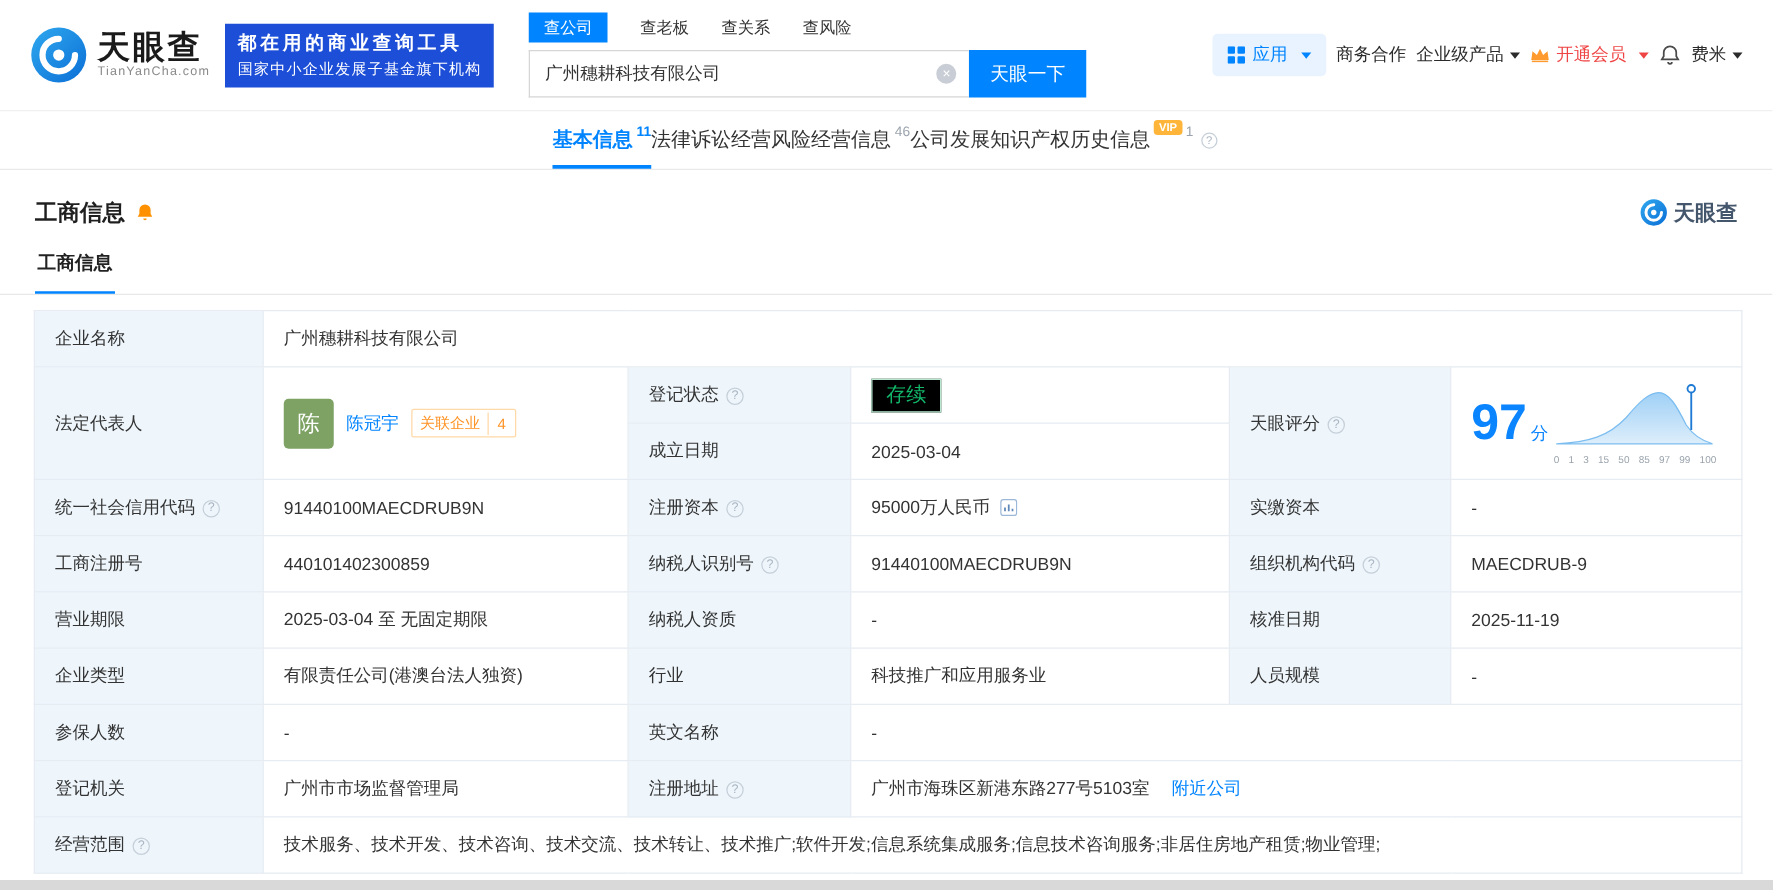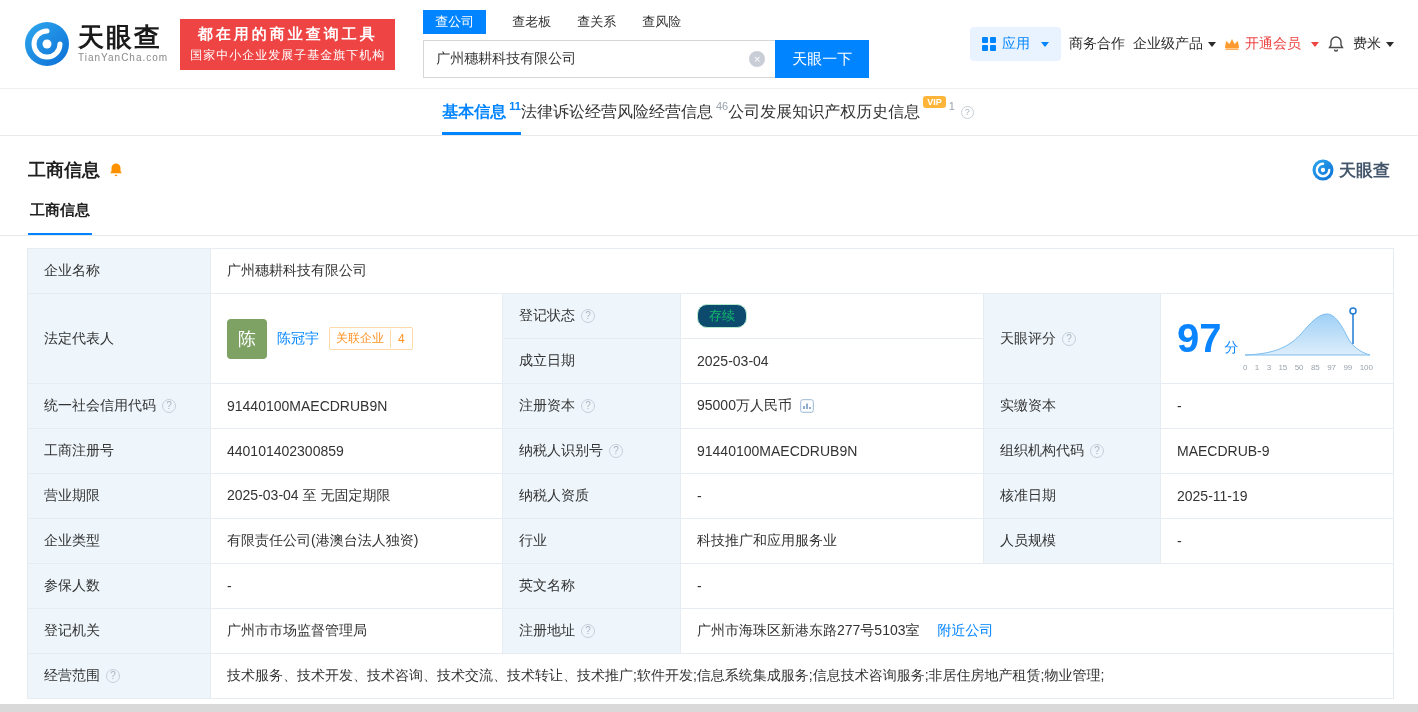--- a/index.html
+++ b/index.html
@@ -5,21 +5,21 @@
   * { box-sizing: border-box; margin: 0; padding: 0; }
   html,body { width:1418px; height:712px; overflow:hidden; background:#fff;
     font-family:"Liberation Sans","DejaVu Sans",sans-serif; color:#333; }
 
   
   .header { height:88px; display:flex; align-items:center; padding:0 24px; background:#fff; }
   .logo-wrap { display:flex; align-items:center; gap:8px; cursor:pointer; }
   .logo-text { display:flex; flex-direction:column; line-height:1.05; }
   .logo-cn { font-size:26px; font-weight:bold; color:#1a1a1a; letter-spacing:2px; }
   .logo-en { font-size:10px; color:#8a8a8a; letter-spacing:1px; margin-top:2px; }
-  .slogan { margin-left:12px; background:#ef4444; color:#fff; text-align:center; padding:6px 10px; }
+  .slogan { margin-left:12px; background:#1d4ed8; color:#fff; text-align:left; padding:6px 10px; }
   .slogan-l1 { font-size:15px; font-weight:bold; letter-spacing:3px; }
   .slogan-l2 { font-size:12px; letter-spacing:1px; margin-top:3px; }
 
   .search-area { margin-left:28px; display:flex; flex-direction:column; }
   .search-tabs { display:flex; align-items:center; gap:26px; font-size:13px; margin-bottom:6px; }
   .stab { color:#333; cursor:pointer; padding:3px 0; }
   .stab.active { background:#0084ff; color:#fff; padding:3px 12px; }
   .search-row { display:flex; }
   .search-box { position:relative; }
   .search-input { width:352px; height:38px; border:1px solid #d6d6d6; border-right:none;
@@ -83,22 +83,22 @@
     vertical-align:middle; }
   .info-table td.lbl { background:#eef6fc; }
   .rep { display:flex; align-items:center; gap:10px; }
   .avatar { width:40px; height:40px; border-radius:4px; background:#7da264; color:#fff; font-size:18px;
     display:flex; align-items:center; justify-content:center; cursor:pointer; }
   .rep-name { color:#0084ff; cursor:pointer; text-decoration:none; }
   .rel-badge { display:inline-flex; align-items:center; border:1px solid #ffd9a8; border-radius:2px;
     font-size:12px; color:#ff9326; cursor:pointer; overflow:hidden; }
   .rel-badge .rl { padding:2px 6px; }
   .rel-badge .rc { padding:2px 7px; border-left:1px solid #ffd9a8; }
-  .status-badge { display:inline-block; background:#0c4a6e; border:1px solid #b7e9cf; color:#12b76a;
-    font-size:13px; padding:2px 11px; border-radius:10px; }
+  .status-badge { display:inline-block; background:#000000; border:1px solid #b7e9cf; color:#12b76a;
+    font-size:16px; padding:2px 11px; border-radius:0; }
   .score-cell-inner { display:flex; align-items:center; justify-content:space-between; padding-right:4px; }
   .score-num { display:flex; align-items:baseline; }
   .score-big { font-size:40px; font-weight:bold; color:#0a84ff; }
   .score-unit { font-size:14px; color:#0a84ff; margin-left:3px; }
   .score-chart { width:130px; }
   .xlabels { display:flex; justify-content:space-between; font-size:8px; color:#9aa3ad; margin-top:1px; }
   .val-with-icon { display:flex; align-items:center; gap:8px; }
   .nearby { color:#0084ff; margin-left:14px; cursor:pointer; text-decoration:none; }
 
   .bottom-bar { position:fixed; left:0; bottom:0; width:1418px; height:8px; background:#d9d9d9; }

